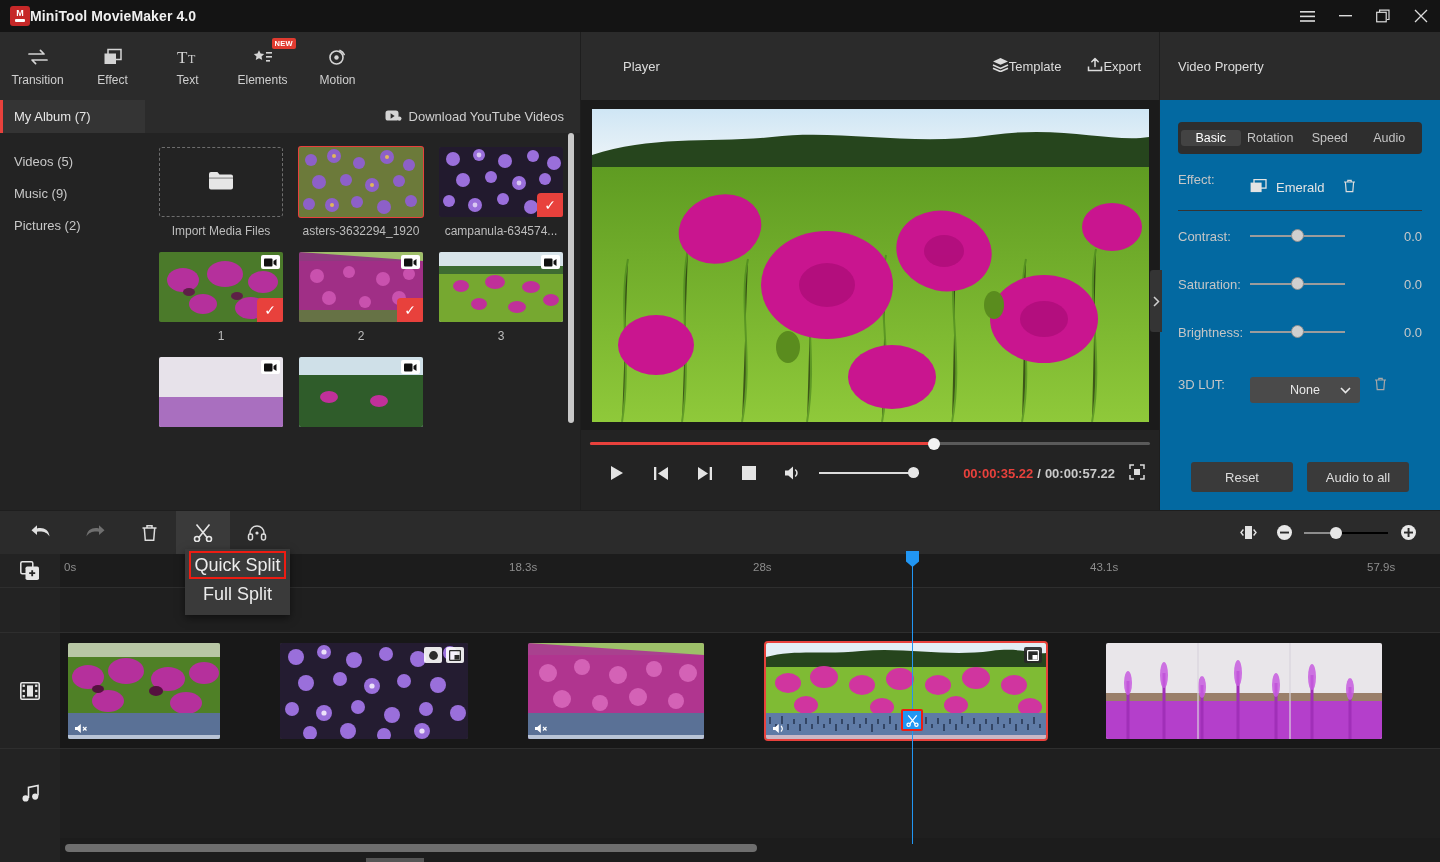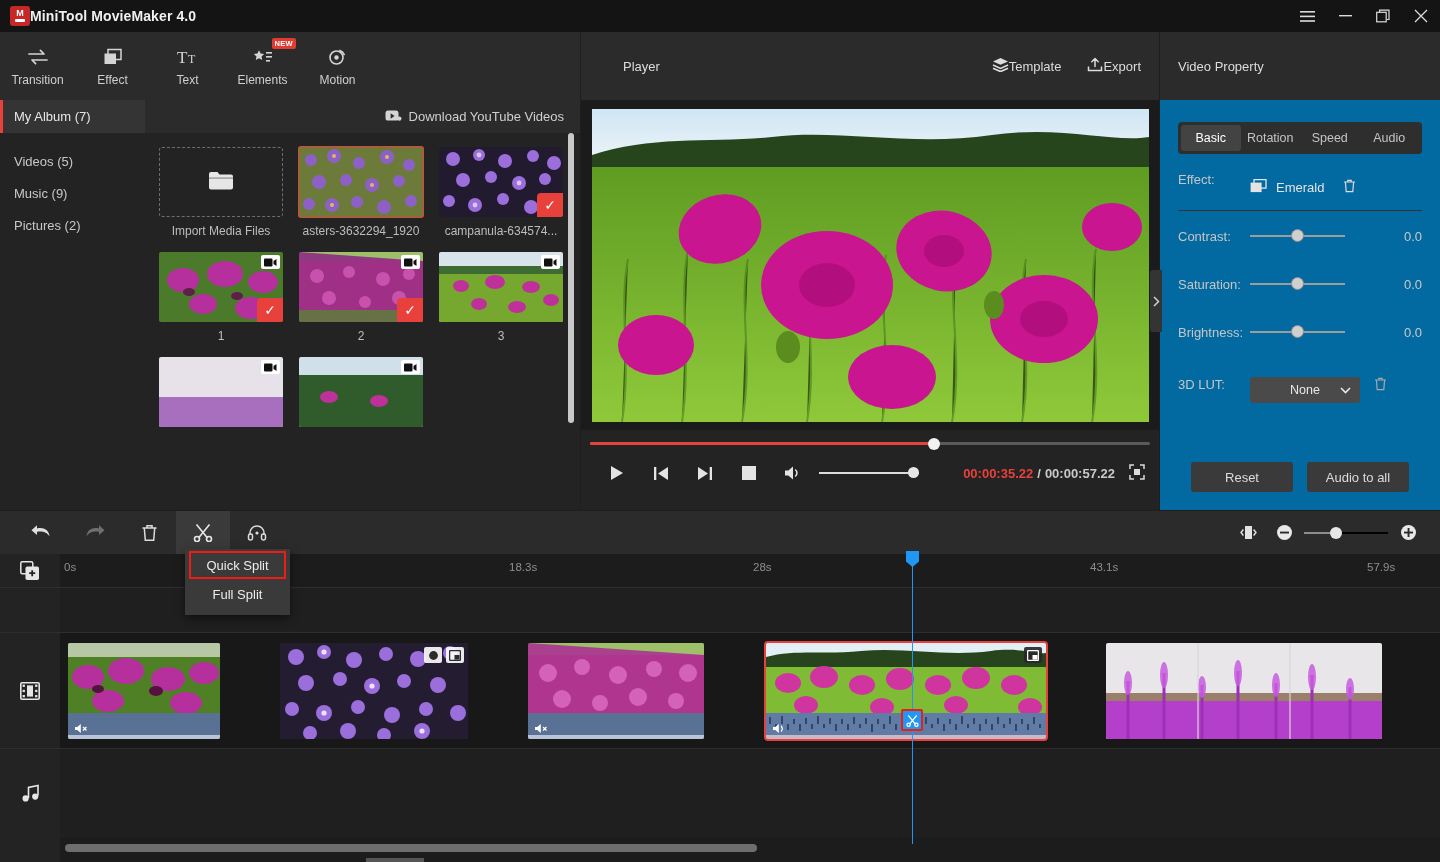--- a/index.html
+++ b/index.html
@@ -95,21 +95,21 @@
   .times { margin-left:auto; font-size:13px; color:#c9c9c9; display:flex; gap:4px; }
   .times .cur { color:#e8413c; }
   .fs { margin-left:14px; color:#dcdcdc; }
 
   
   .props { position:absolute; left:1160px; top:32px; width:280px; height:478px; background:#0369a1;}
   .prophead { height:68px; display:flex; align-items:center; padding-left:18px; background:#2b2b2b;
               font-size:13px; color:#dcdcdc; }
   .tabs { margin:22px 18px 0 18px; height:32px; background:#2e2e2e; border-radius:4px;
           display:flex; align-items:center; padding:3px; }
-  .tab { flex:1; height:26px; display:flex; align-items:center; justify-content:center;
+  .tab { flex:1; height:16px; display:flex; align-items:center; justify-content:center;
          font-size:12.5px; color:#c4c4c4; border-radius:3px; }
   .tab.active { background:#434343; color:#fff; }
   .row { display:flex; padding:0 18px; height:30px; margin-top:18px; }
   .rlabel { width:72px; font-size:13px; color:#c6c6c6; }
   .eff { display:flex; align-items:center; gap:9px; font-size:13px; color:#e3e3e3; }
   .sld { width:95px; height:14px; position:relative; }
   .sldtrack { position:absolute; left:0; right:0; top:6px; height:2px; background:#9c9c9c;}
   .sldknob { position:absolute; left:50%; top:0; width:13px; height:13px; margin-left:-6.5px;
              border-radius:50%; background:#cfcfcf; border:1px solid #8f8f8f;}
   .val { margin-left:auto; font-size:13px; color:#c9c9c9; }
@@ -136,21 +136,21 @@
   .zwbtn { width:36px; height:43px; display:flex; align-items:center; justify-content:center; color:#e2e2e2;}
   .ztrack { width:84px; height:14px; position:relative; margin:0 2px;}
   .zt1 { position:absolute; left:0; right:0; top:6px; height:2px; background:#8d8d8d;}
   .zt2 { position:absolute; left:38%; right:0; top:6px; height:2px; background:#000;}
   .zknob{position:absolute; left:38%; top:1px; width:12px;height:12px;margin-left:-6px;border-radius:50%;background:#e6e6e6;}
 
   
   .splitmenu { position:absolute; left:185px; top:549px; width:105px; background:#3a3a3a;
                z-index:40; padding:4px 0; box-shadow:0 3px 8px rgba(0,0,0,.5); }
   .smi { height:34px; display:flex; align-items:center; justify-content:center;
-         font-size:13px; color:#ececec; }
+         font-size:18px; color:#ececec; }
   .smi.hl { outline:2px solid #ee1c12; margin:0 6px; height:24px; }
 
   
   .timeline { position:absolute; left:0; top:554px; width:1440px; height:308px; background:#1c1c1c;}
   .trackhdr { position:absolute; left:0; top:0; width:60px; height:308px; background:#232323; }
   .thcell { display:flex; align-items:center; justify-content:center; color:#e6e6e6; }
   .th-add { height:33px; }
   .th-spacer { height:45px; border-top:1px solid #2e2e2e;}
   .th-vid { height:116px; border-top:1px solid #2e2e2e;}
   .th-aud { height:90px; border-top:1px solid #2e2e2e;}

